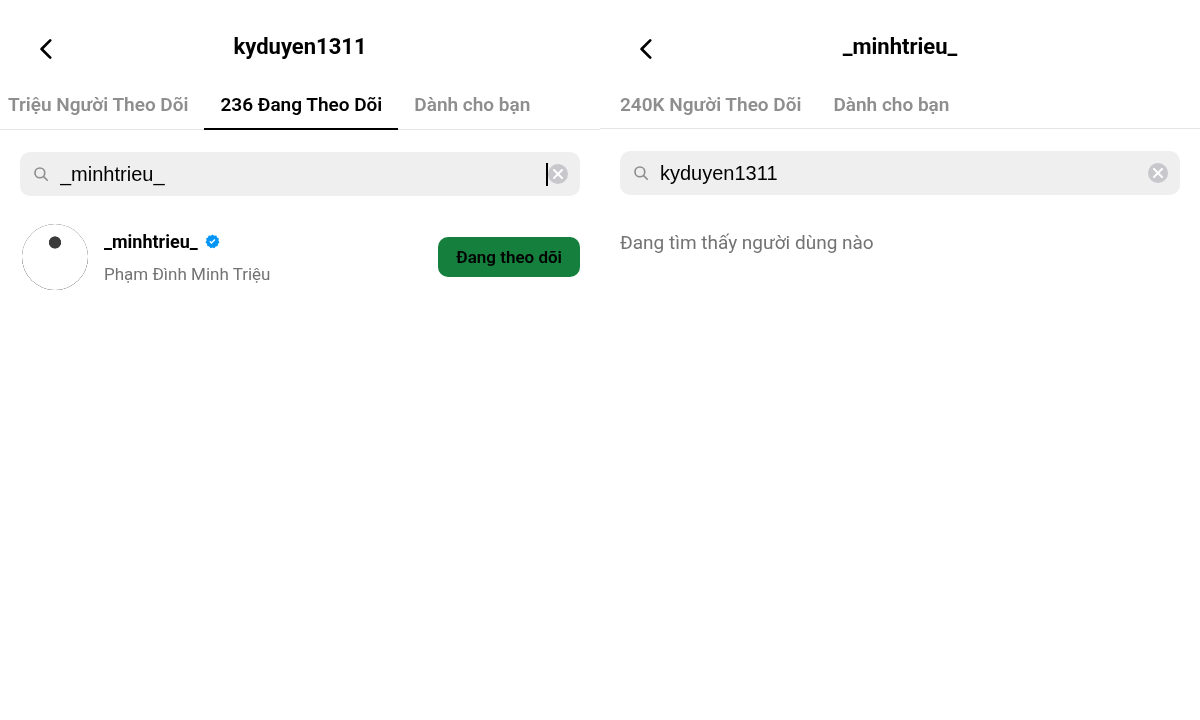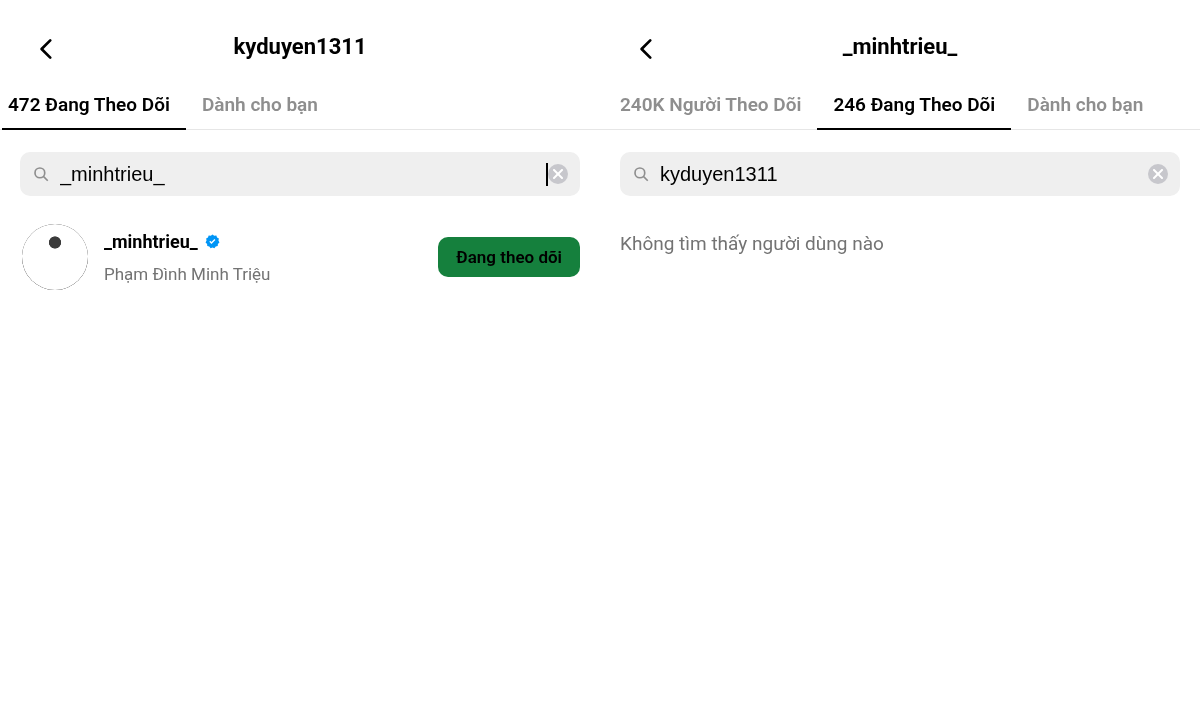--- a/index.html
+++ b/index.html
@@ -175,21 +175,22 @@
     <div class="header">
       <div class="back-btn">
         <svg viewBox="0 0 24 24" fill="none" stroke="#000" stroke-width="2.5" stroke-linecap="round" stroke-linejoin="round">
             <polyline points="15 4 7 12 15 20"></polyline>
           </svg>
       </div>
       <div class="title">kyduyen1311</div>
     </div>
 
     <div class="tabs left-pane">
-      <div class="tab active">472 Đang Theo Dõi</div>
+      <div class="tab">Triệu Người Theo Dõi</div>
+      <div class="tab active">236 Đang Theo Dõi</div>
       <div class="tab">Dành cho bạn</div>
     </div>
 
     <div class="search-wrap">
       <div class="search-box">
         <span class="search-icon">
           <svg viewBox="0 0 24 24" fill="none" stroke="#8e8e8e" stroke-width="2.2">
               <circle cx="10.5" cy="10.5" r="6.5"></circle>
               <line x1="15.5" y1="15.5" x2="21" y2="21"></line>
             </svg>
@@ -229,21 +230,20 @@
       <div class="back-btn">
         <svg viewBox="0 0 24 24" fill="none" stroke="#000" stroke-width="2.5" stroke-linecap="round" stroke-linejoin="round">
             <polyline points="15 4 7 12 15 20"></polyline>
           </svg>
       </div>
       <div class="title">_minhtrieu_</div>
     </div>
 
     <div class="tabs right-pane">
       <div class="tab">240K Người Theo Dõi</div>
-      <div class="tab active">246 Đang Theo Dõi</div>
       <div class="tab">Dành cho bạn</div>
     </div>
 
     <div class="search-wrap">
       <div class="search-box">
         <span class="search-icon">
           <svg viewBox="0 0 24 24" fill="none" stroke="#8e8e8e" stroke-width="2.2">
               <circle cx="10.5" cy="10.5" r="6.5"></circle>
               <line x1="15.5" y1="15.5" x2="21" y2="21"></line>
             </svg>
@@ -251,16 +251,16 @@
         <input class="search-input" value="kyduyen1311" style="">
         <span class="clear-btn">
           <svg viewBox="0 0 10 10">
               <line x1="1" y1="1" x2="9" y2="9" stroke="#fff" stroke-width="2" stroke-linecap="round"></line>
               <line x1="9" y1="1" x2="1" y2="9" stroke="#fff" stroke-width="2" stroke-linecap="round"></line>
             </svg>
         </span>
       </div>
     </div>
 
-    <div class="empty-msg">Không tìm thấy người dùng nào</div>
+    <div class="empty-msg">Đang tìm thấy người dùng nào</div>
   </div>
 
 </div>
 
 </body></html>

